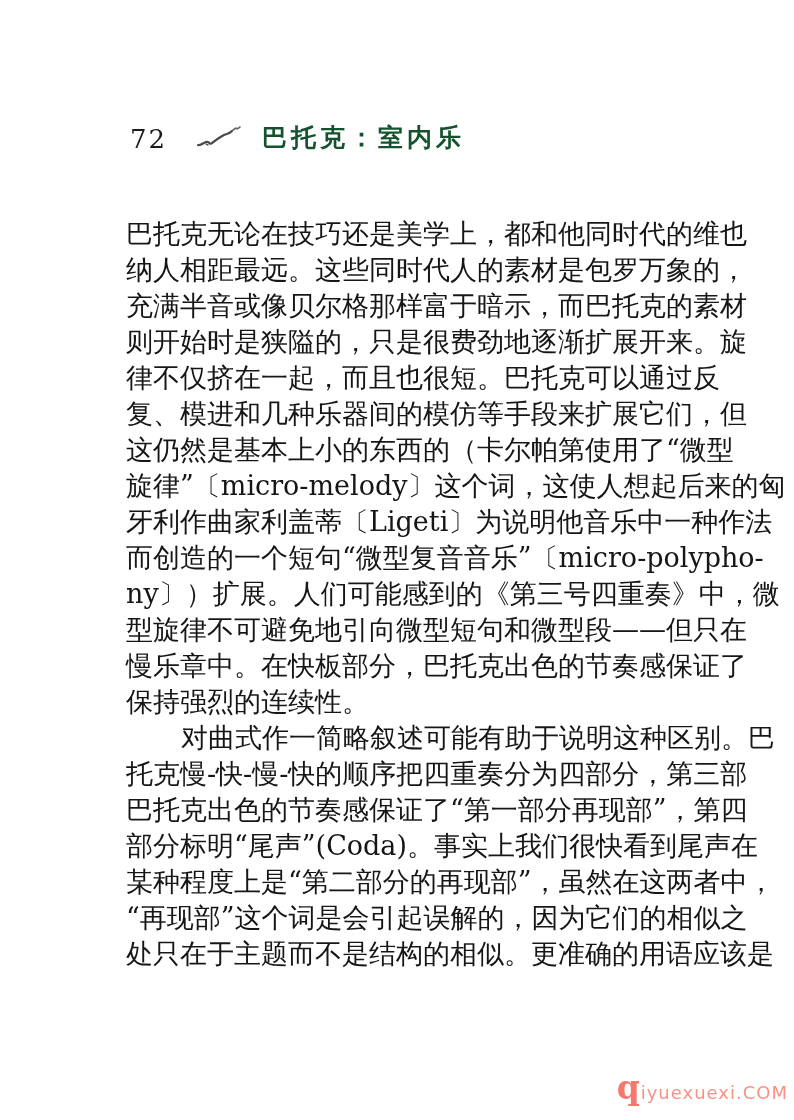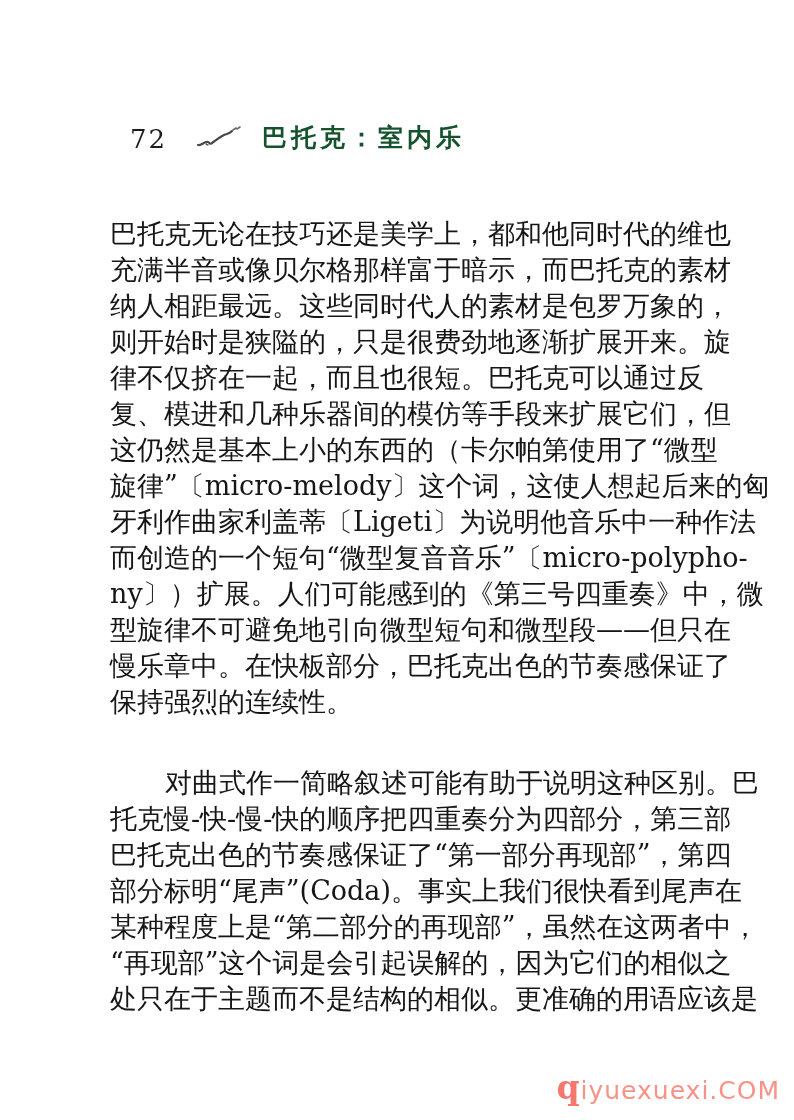--- a/index.html
+++ b/index.html
@@ -46,47 +46,46 @@
     top: 0px;
     font-size: 25px;
     font-weight: bold;
     letter-spacing: 4px;
     white-space: nowrap;
     color: #14532d;
   }
   
   .text-block {
     position: absolute;
-    left: 110px;
+    left: 126px;
     top: 216px;
     width: 582px;
   }
   .line {
     height: 36px;
     line-height: 36px;
     font-size: 27px;
     white-space: nowrap;
     text-align: justify;
     text-align-last: justify;
     color: #161616;
   }
   .line.no-justify {
     text-align: center;
     text-align-last: left;
   }
   .line.indent {
     text-indent: 55px;
-    margin-top: 45px;
   }
   
   .watermark {
     position: absolute;
     top: 1068px;
-    right: 14px;
-    font-size: 25px;
+    right: 6px;
+    font-size: 18px;
     letter-spacing: 1px;
     color: #fa9186;
     font-family: "DejaVu Sans", "Liberation Sans", sans-serif;
     white-space: nowrap;
     text-align: center;
   }
   .watermark::first-letter {
     font-weight: bold;
     font-size: 33px;
     font-family: "DejaVu Serif", "Liberation Serif", serif;
@@ -103,22 +102,22 @@
     <svg class="head-ornament" viewBox="0 0 46 24">
       <path d="M2 20 C 6 21, 8 16, 12 17 C 14 17.5, 13 20, 16 18 C 20 15, 24 12, 28 10 C 31 8.5, 33 9, 36 6" fill="none" stroke="#4a4a4a" stroke-width="2.2" stroke-linecap="round"></path>
       <path d="M37 5 l3 -2 M41 4 l3 -2" fill="none" stroke="#6a6a6a" stroke-width="1.6" stroke-linecap="round"></path>
       <path d="M10 19 l2 1" fill="none" stroke="#5a5a5a" stroke-width="1.4" stroke-linecap="round"></path>
     </svg>
     <span class="head-title">巴托克：室内乐</span>
   </div>
 
   <div class="text-block">
     <div class="line">巴托克无论在技巧还是美学上，都和他同时代的维也</div>
+    <div class="line">纳人相距最远。这些同时代人的素材是包罗万象的，</div>
     <div class="line">充满半音或像贝尔格那样富于暗示，而巴托克的素材</div>
-    <div class="line">纳人相距最远。这些同时代人的素材是包罗万象的，</div>
     <div class="line">则开始时是狭隘的，只是很费劲地逐渐扩展开来。旋</div>
     <div class="line">律不仅挤在一起，而且也很短。巴托克可以通过反</div>
     <div class="line">复、模进和几种乐器间的模仿等手段来扩展它们，但</div>
     <div class="line">这仍然是基本上小的东西的（卡尔帕第使用了“微型</div>
     <div class="line">旋律”〔micro-melody〕这个词，这使人想起后来的匈</div>
     <div class="line">牙利作曲家利盖蒂〔Ligeti〕为说明他音乐中一种作法</div>
     <div class="line">而创造的一个短句“微型复音音乐”〔micro-polypho-</div>
     <div class="line">ny〕）扩展。人们可能感到的《第三号四重奏》中，微</div>
     <div class="line">型旋律不可避免地引向微型短句和微型段——但只在</div>
     <div class="line">慢乐章中。在快板部分，巴托克出色的节奏感保证了</div>

